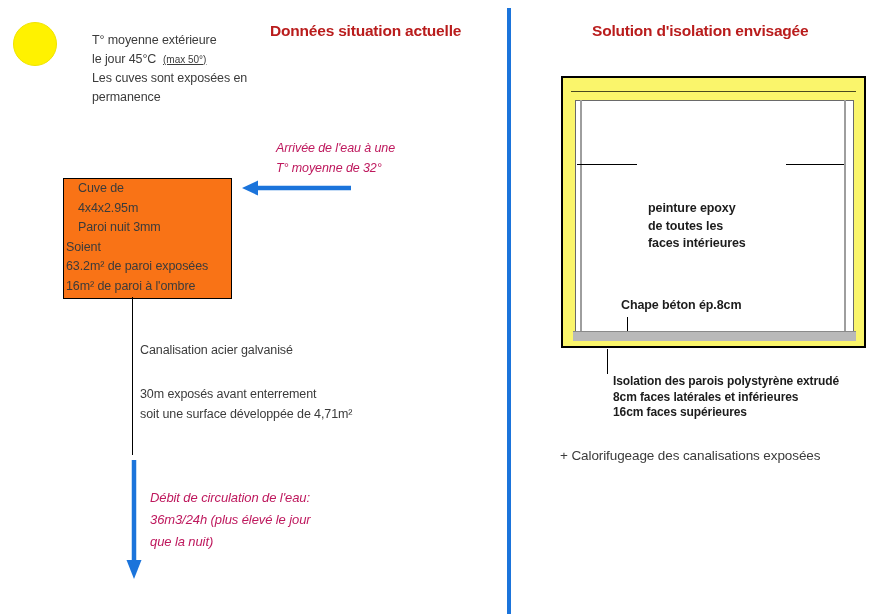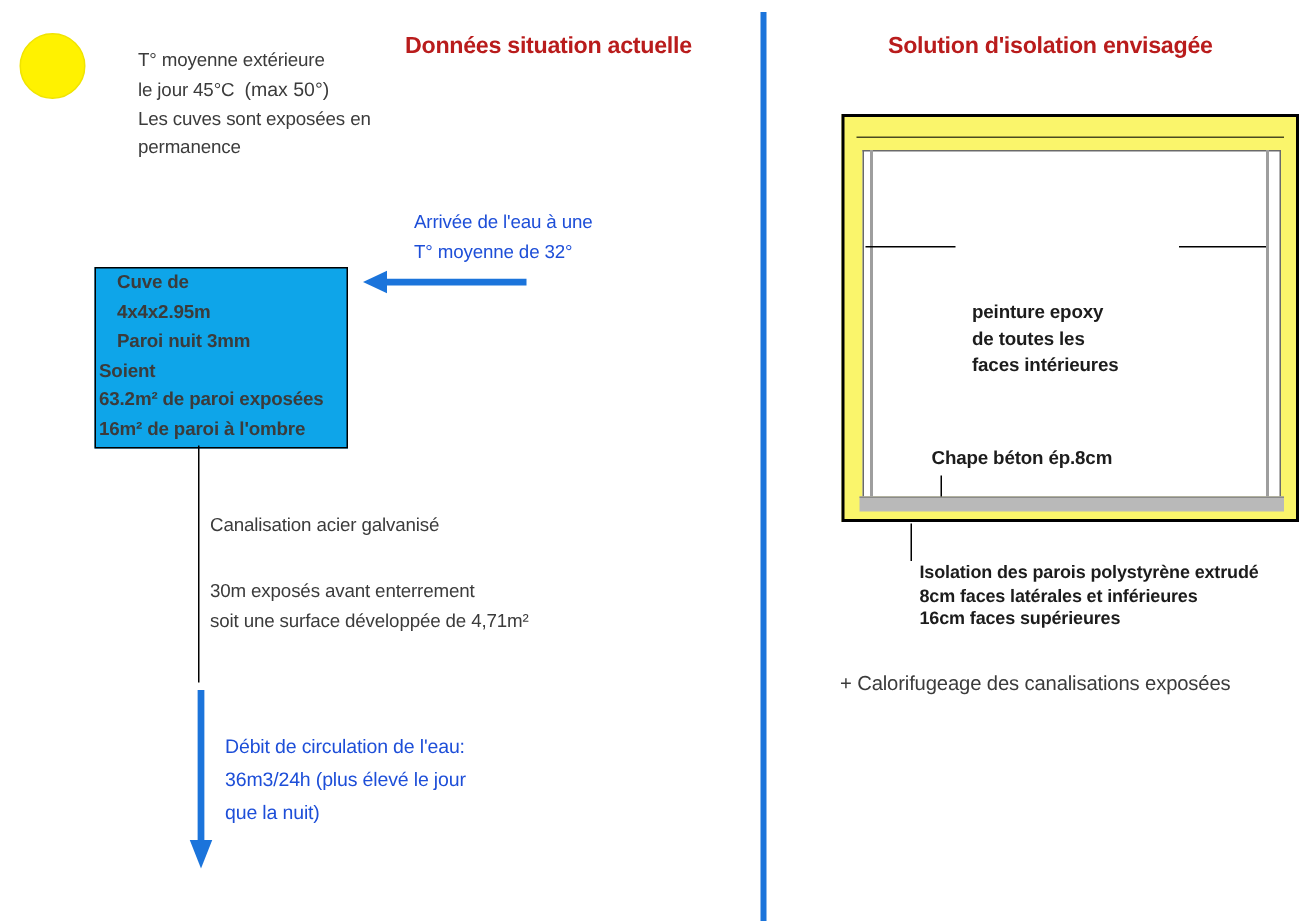--- a/index.html
+++ b/index.html
@@ -2,28 +2,28 @@
 <html><head>
 <meta charset="utf-8">
 <style>
   html,body{margin:0;padding:0;background:#fff;}
   #page{
     position:relative;width:875px;height:615px;background:#ffffff;overflow:hidden;
     font-family:"Liberation Sans",sans-serif;color:#3b3b3b;
   }
   .abs{position:absolute;}
   .txt{font-size:12.5px;line-height:19px;letter-spacing:-0.1px;white-space:nowrap;}
-  .small-note{font-size:13px;letter-spacing:0;}
+  .small-note{font-size:10px;letter-spacing:0;text-decoration:underline;}
   .title{font-size:15.5px;font-weight:bold;color:#b91c1c;letter-spacing:-0.2px;white-space:nowrap;}
-  .blue-txt{color:#1d4ed8;}
+  .blue-txt{color:#be185d;font-style:italic;}
   .bold-lbl{font-weight:bold;color:#1c1c1c;font-size:12.5px;line-height:17.5px;letter-spacing:-0.1px;white-space:nowrap;}
   .sun{width:42px;height:42px;border-radius:50%;background:#fff200;border:1px solid #f0e400;}
   .divider{width:4px;background:#1b74db;}
   .vline{width:1px;background:#000;}
-  .tank-box{width:167px;height:119px;border:1px solid #000;background:#0ea5e9;font-size:12.5px;line-height:19.5px;letter-spacing:-0.1px;font-weight:bold;}
+  .tank-box{width:167px;height:119px;border:1px solid #000;background:#f97316;font-size:12.5px;line-height:19.5px;letter-spacing:-0.1px;}
   .tank-box .ln{white-space:nowrap;padding-left:2px;}
   .tank-box .ind{padding-left:14px;}
   
   .outer-ins{width:301px;height:268px;background:#faf56b;border:2px solid #000;}
   .ins-top-line{left:8px;top:13px;width:285px;height:1px;background:#4a4a20;}
   .cavity{left:12px;top:22px;width:279px;height:231px;background:#fff;border-top:1px solid #6a6a6a;border-left:1px solid #6a6a6a;border-right:1px solid #6a6a6a;box-sizing:border-box;}
   .wall-line{top:22px;width:2px;height:231px;background:#9e9e9e;}
   .slab{left:10px;top:253px;width:283px;height:10px;background:#b9b9b9;border-top:1px solid #8a8a8a;box-sizing:border-box;}
   .ptr{background:#000;}
 </style>

